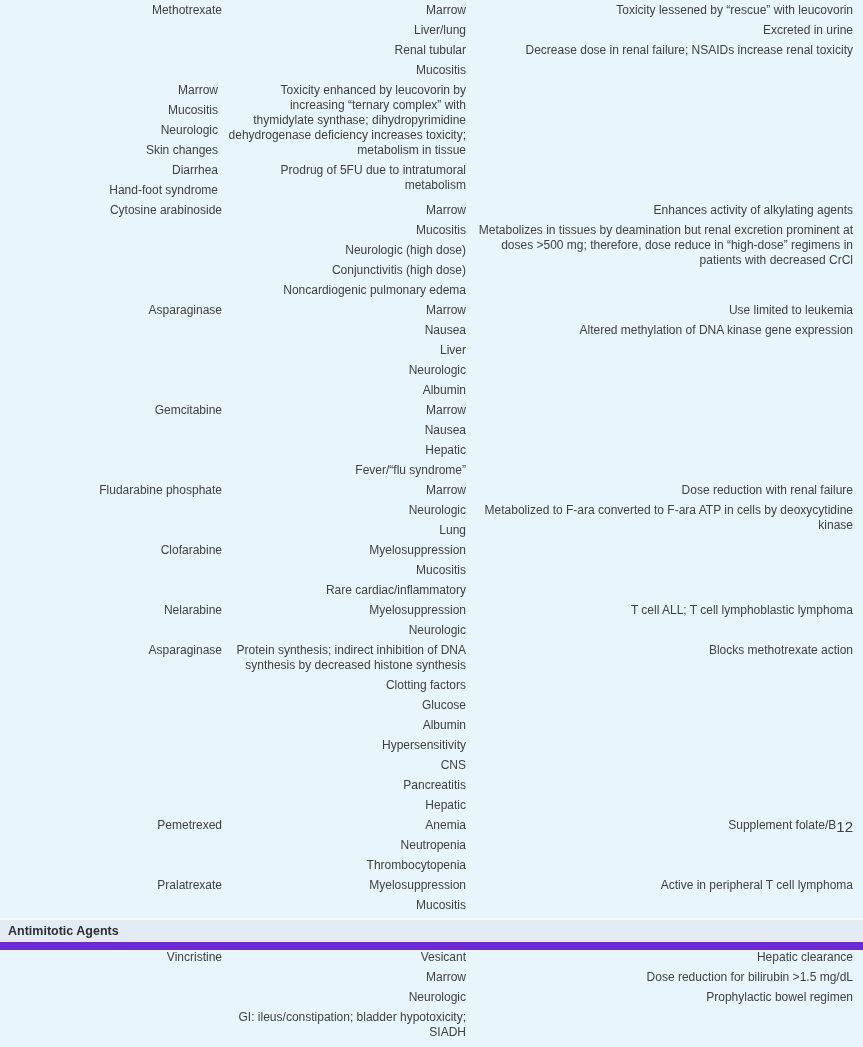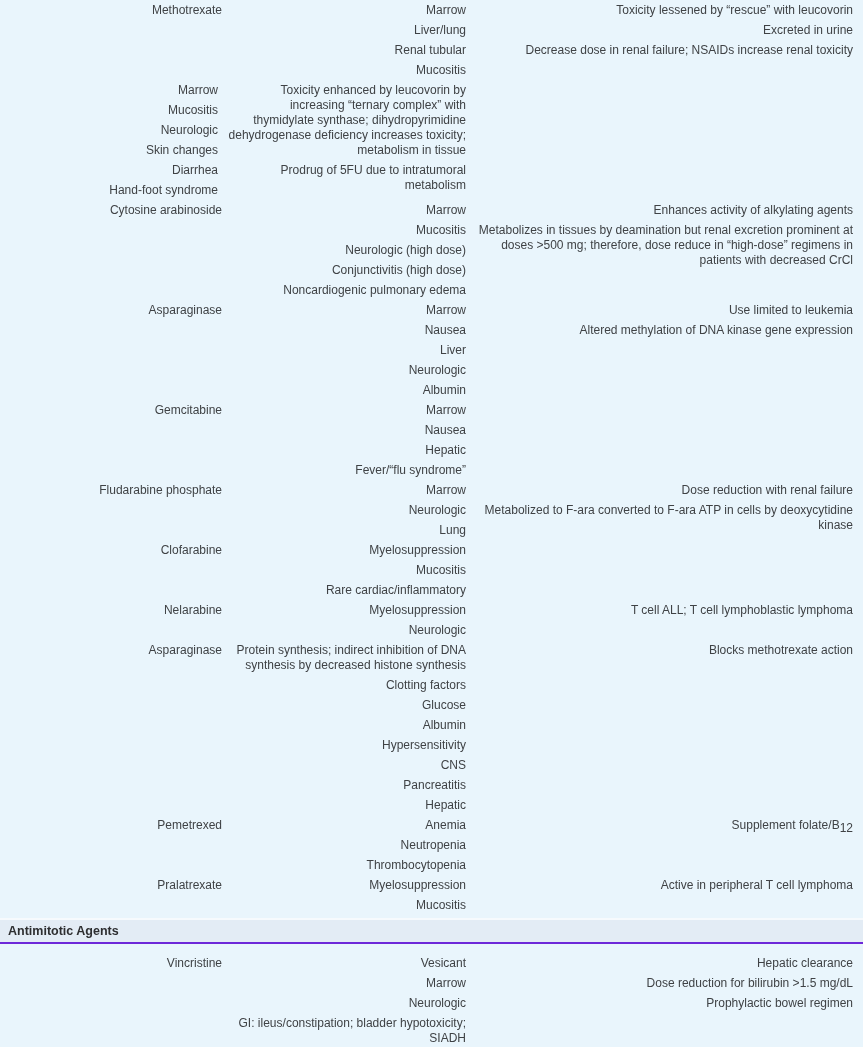--- a/index.html
+++ b/index.html
@@ -34,31 +34,31 @@
   .tox-list, .comment-list {
     padding-right: 10px;
   }
   .tox-item, .comment-item {
     line-height: 15px;
     margin-bottom: 5px;
   }
   .section-header-row {
     background: #e3ecf5;
     border-top: 2px solid #f6fafd;
-    border-bottom: 2px solid #6d28d9;
+    border-bottom: 8px solid #6d28d9;
     padding: 4px 0 3px 8px;
-    margin-bottom: 12px;
+    margin-bottom: 0;
   }
   .section-header-label {
     font-weight: bold;
     font-size: 12.5px;
     line-height: 15px;
     color: #2d2e30;
   }
-  sub { font-size: 12px; }
+  sub { font-size: 15px; }
 </style>
 </head>
 <body>
 
 <div class="table" id="table-root">
     <div class="drug-row">
       <div class="drug-name">Methotrexate</div>
       <div class="tox-list">
         <div class="tox-item">Marrow</div>
         <div class="tox-item">Liver/lung</div>

